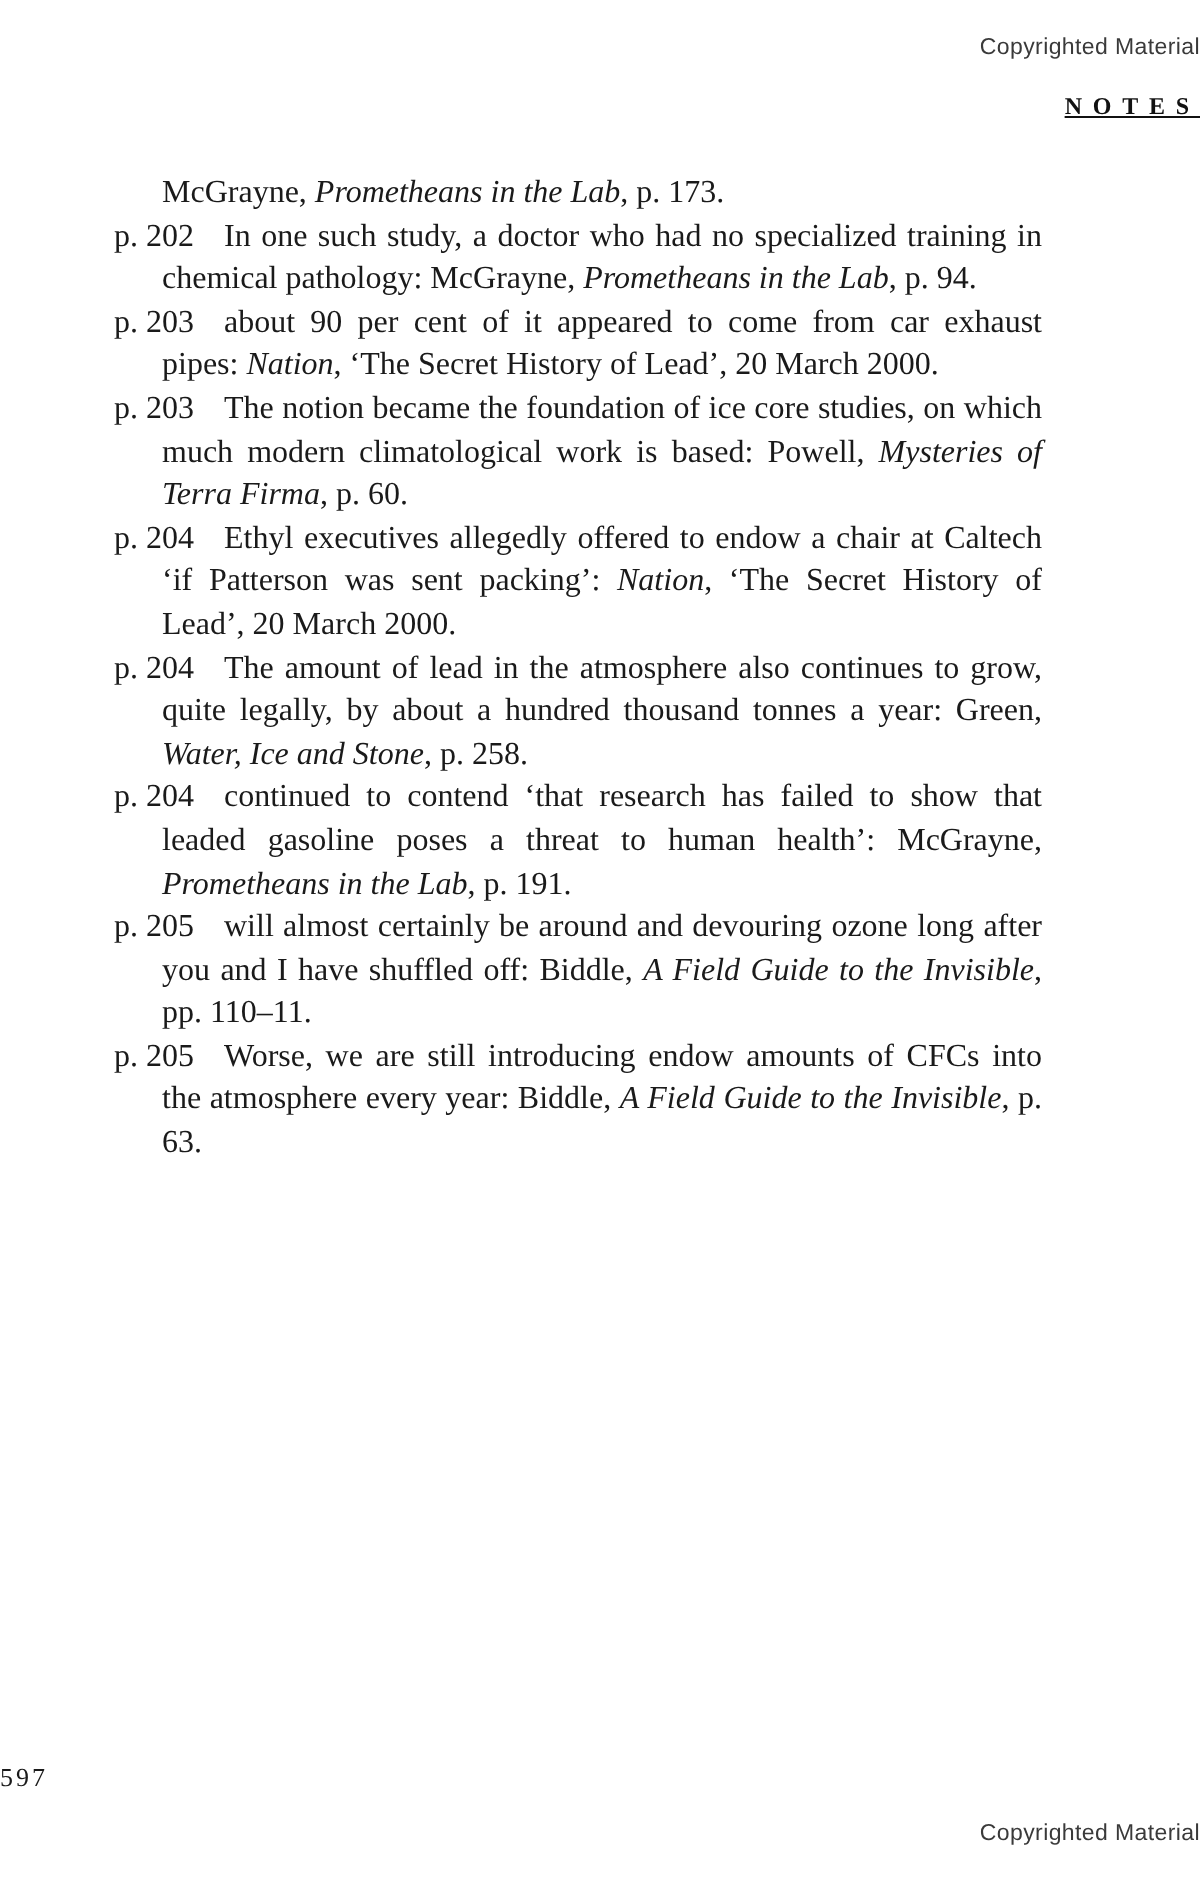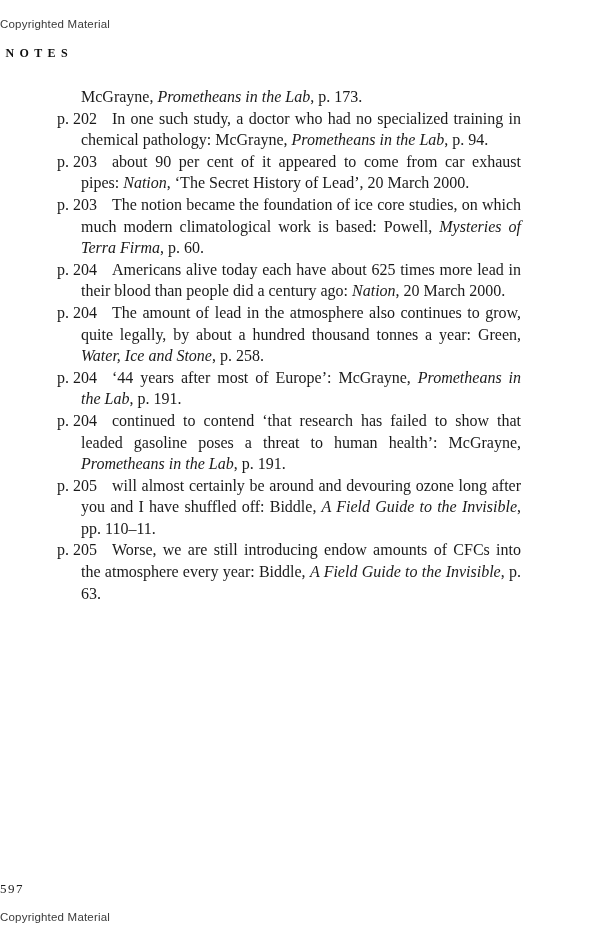--- a/index.html
+++ b/index.html
@@ -14,40 +14,41 @@
     margin: 0 auto;
     background: #ffffff;
     color: #1a1a1a;
     font-family: "Liberation Serif", serif;
     overflow: hidden;
   }
   .watermark {
     position: absolute;
     left: 0;
     right: 0;
-    text-align: left;
+    text-align: right;
     font-family: "Liberation Sans", sans-serif;
     font-size: 11.5px;
     color: #3a3a3a;
     letter-spacing: 0.2px;
   }
   .watermark.top { top: 18px; }
   .watermark.bottom { top: 911px; }
   .chapter-header {
     position: absolute;
     top: 46px;
     left: 0;
     right: 0;
-    text-align: left;
+    text-align: right;
     font-family: "Liberation Serif", serif;
     font-size: 12px;
     font-weight: bold;
     letter-spacing: 0.45em;
     text-indent: 0.45em; 
     color: #111111;
+    text-decoration: underline;
   }
   .notes-list {
     position: absolute;
     top: 86px;
     left: 81px;
     width: 440px;
     font-size: 16px;
     line-height: 21.6px;
     text-align: justify;
   }
@@ -85,23 +86,22 @@
 <div class="page">
   <div class="watermark top">Copyrighted Material</div>
 
   <div class="chapter-header">NOTES</div>
 
   <div class="notes-list">
       <div class="note-entry continuation"><span>McGrayne, </span><span class="italic">Prometheans in the Lab</span><span>, p. 173.</span></div>
       <div class="note-entry"><span class="note-label">p. 202</span><span>In one such study, a doctor who had no specialized training in chemical pathology: McGrayne, </span><span class="italic">Prometheans in the Lab</span><span>, p. 94.</span></div>
       <div class="note-entry"><span class="note-label">p. 203</span><span>about 90 per cent of it appeared to come from car exhaust pipes: </span><span class="italic">Nation</span><span>, ‘The Secret History of Lead’, 20 March 2000.</span></div>
       <div class="note-entry"><span class="note-label">p. 203</span><span>The notion became the foundation of ice core studies, on which much modern climatological work is based: Powell, </span><span class="italic">Mysteries of Terra Firma</span><span>, p. 60.</span></div>
-      <div class="note-entry"><span class="note-label">p. 204</span><span>Americans alive today each have about 625 times more lead in their blood than people did a century ago: </span><span class="italic">Nation</span><span>, 20 March 2000.</span></div>
+      <div class="note-entry"><span class="note-label">p. 204</span><span>Ethyl executives allegedly offered to endow a chair at Caltech ‘if Patterson was sent packing’: </span><span class="italic">Nation</span><span>, ‘The Secret History of Lead’, 20 March 2000.</span></div>
       <div class="note-entry"><span class="note-label">p. 204</span><span>The amount of lead in the atmosphere also continues to grow, quite legally, by about a hundred thousand tonnes a year: Green, </span><span class="italic">Water, Ice and Stone</span><span>, p. 258.</span></div>
-      <div class="note-entry"><span class="note-label">p. 204</span><span>‘44 years after most of Europe’: McGrayne, </span><span class="italic">Prometheans in the Lab</span><span>, p. 191.</span></div>
       <div class="note-entry"><span class="note-label">p. 204</span><span>continued to contend ‘that research has failed to show that leaded gasoline poses a threat to human health’: McGrayne, </span><span class="italic">Prometheans in the Lab</span><span>, p. 191.</span></div>
       <div class="note-entry"><span class="note-label">p. 205</span><span>will almost certainly be around and devouring ozone long after you and I have shuffled off: Biddle, </span><span class="italic">A Field Guide to the Invisible</span><span>, pp. 110–11.</span></div>
       <div class="note-entry"><span class="note-label">p. 205</span><span>Worse, we are still introducing endow amounts of CFCs into the atmosphere every year: Biddle, </span><span class="italic">A Field Guide to the Invisible</span><span>, p. 63.</span></div>
     </div>
 
   <div class="page-number">597</div>
 
   <div class="watermark bottom">Copyrighted Material</div>
 </div>
 

